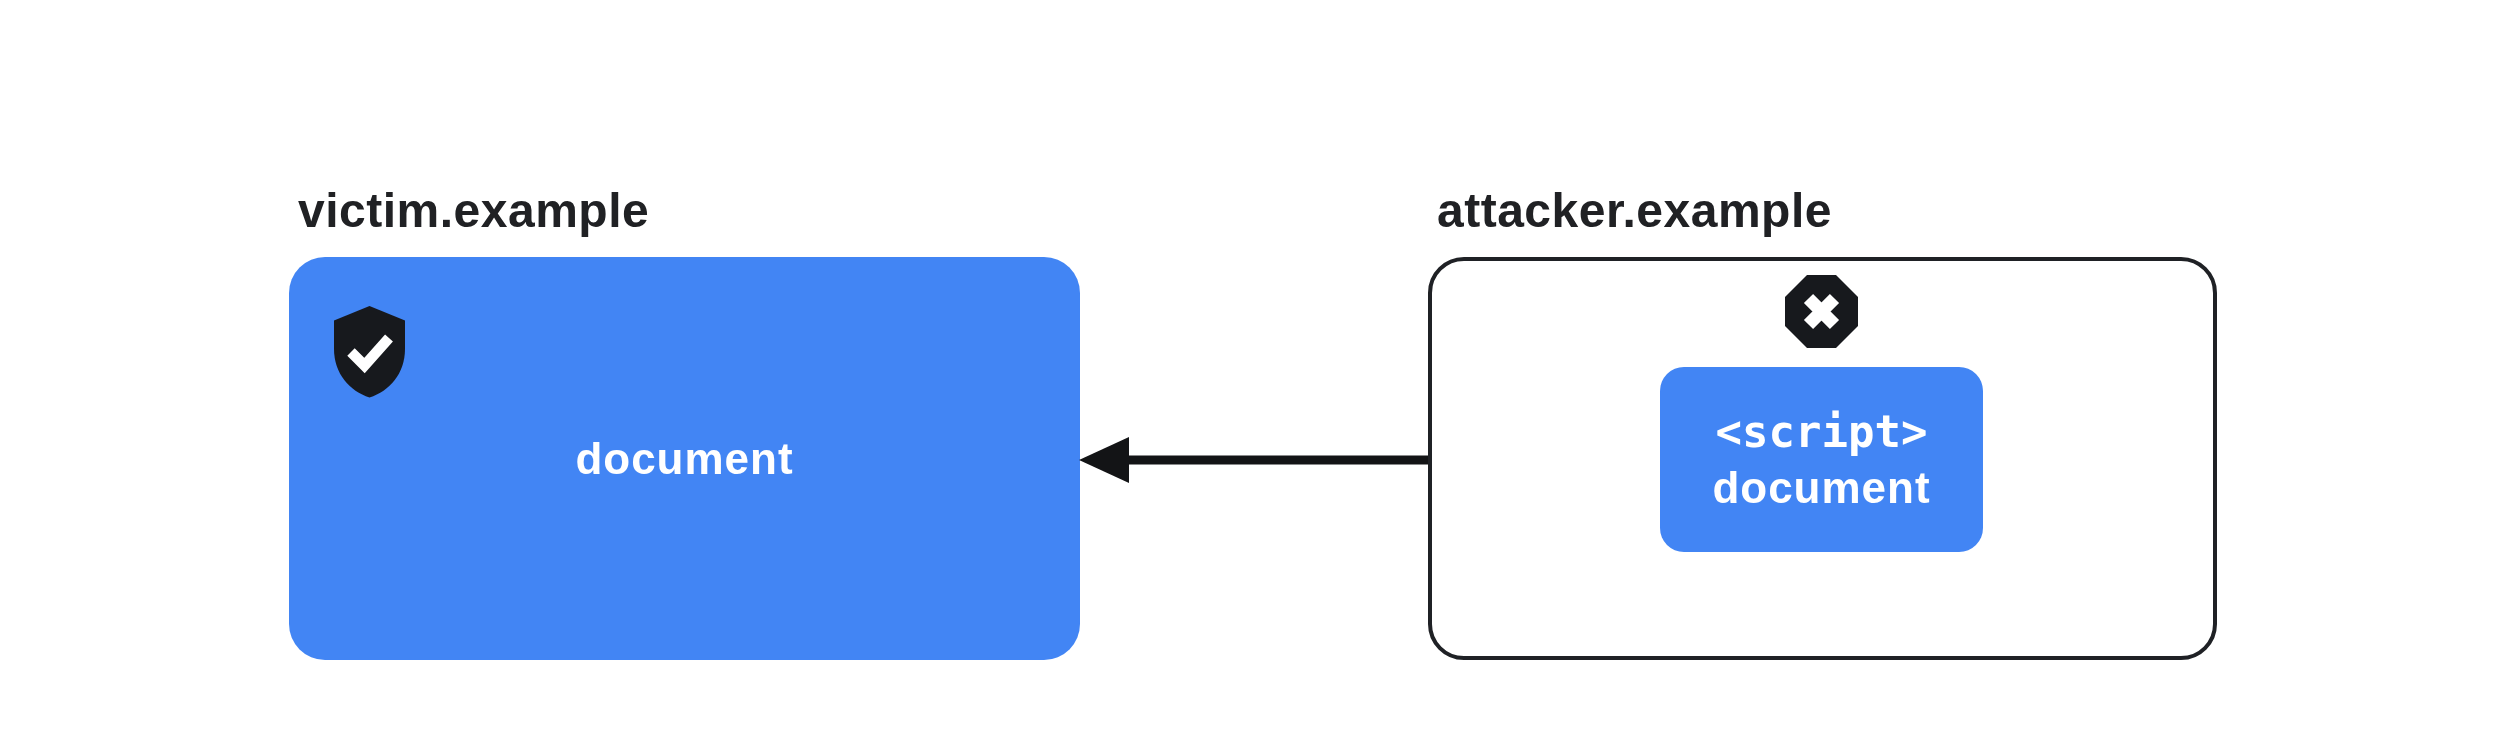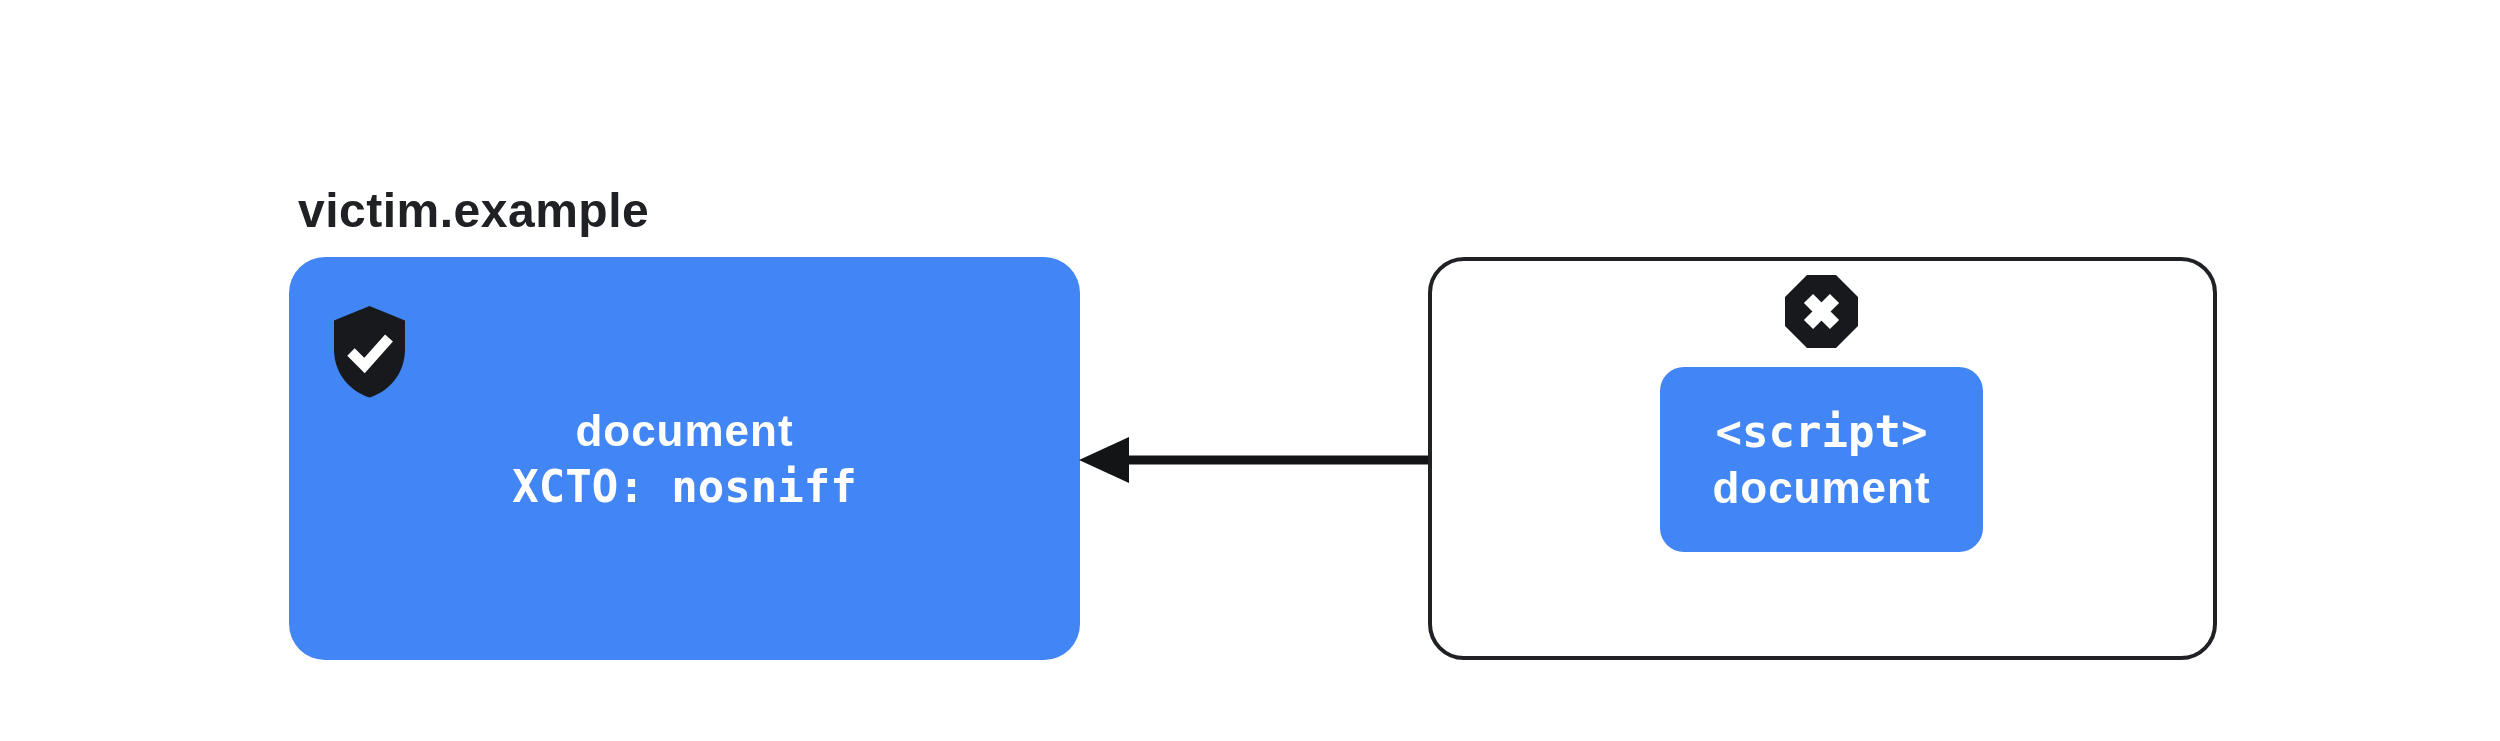--- a/index.html
+++ b/index.html
@@ -112,29 +112,29 @@
 
   <div class="domain-label victim">victim.example</div>
 
   <div class="victim-card">
     <svg class="shield-icon" viewBox="0 0 75 95">
       <path d="M37.5 2 L73 16.5 V45 C73 69.5 57.5 87 37.5 93.5 C17.5 87 2 69.5 2 45 V16.5 Z" fill="#17191d"></path>
       <path d="M19 48 L32.5 61.5 L57 34" stroke="#ffffff" stroke-width="10.5" fill="none" stroke-linecap="butt" stroke-linejoin="miter"></path>
     </svg>
     <div class="card-text">
       <div class="card-line-sans">document</div>
-      <div class="card-line-mono">XCTO: nosniff</div>
     </div>
   </div>
 
   <svg class="arrow-svg" viewBox="0 0 590 56">
     <line x1="44" y1="28" x2="590" y2="28" stroke="#131416" stroke-width="9"></line>
     <polygon points="4,28 54,5 54,51" fill="#131416"></polygon>
   </svg>
 
+  <div class="domain-label attacker">attacker.example</div>
 
   <div class="attacker-card"></div>
 
   <svg class="octagon-icon" viewBox="0 0 77 77">
     <polygon points="24,2 53,2 75,24 75,53 53,75 24,75 2,53 2,24" fill="#17191d"></polygon>
     <path d="M25.5 25.5 L51.5 51.5 M51.5 25.5 L25.5 51.5" stroke="#ffffff" stroke-width="13" stroke-linecap="butt"></path>
   </svg>
 
   <div class="script-card">
     <div class="card-text">

